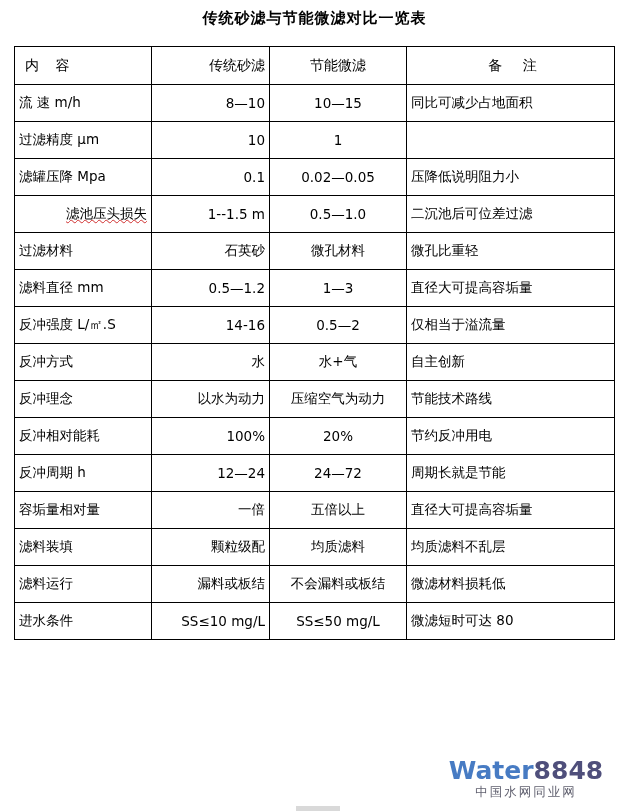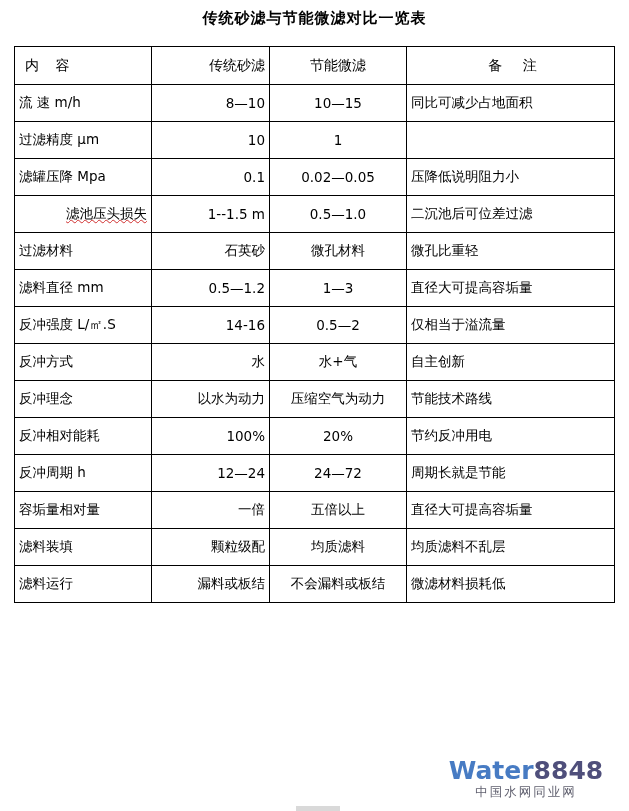--- a/index.html
+++ b/index.html
@@ -214,20 +214,26 @@
       </tr>
 
 
       <tr>
         <td class="col-label">滤料运行</td>
         <td class="col-a">漏料或板结</td>
         <td class="col-b">不会漏料或板结</td>
         <td class="col-note">微滤材料损耗低</td>
       </tr>
 
+      <tr>
+        <td class="col-label">进水条件</td>
+        <td class="col-a">SS≤10 mg/L</td>
+        <td class="col-b">SS≤50 mg/L</td>
+        <td class="col-note">微滤短时可达 80</td>
+      </tr>
     </tbody>
   </table>
 
   <div class="watermark">
     <div class="wm-main"><span class="wm-blue">Water</span><span class="wm-dark">8848</span></div>
     <div class="wm-sub">中国水网同业网</div>
   </div>
 
   <div class="bottom-strip"></div>
   <div class="bottom-tab"></div>

